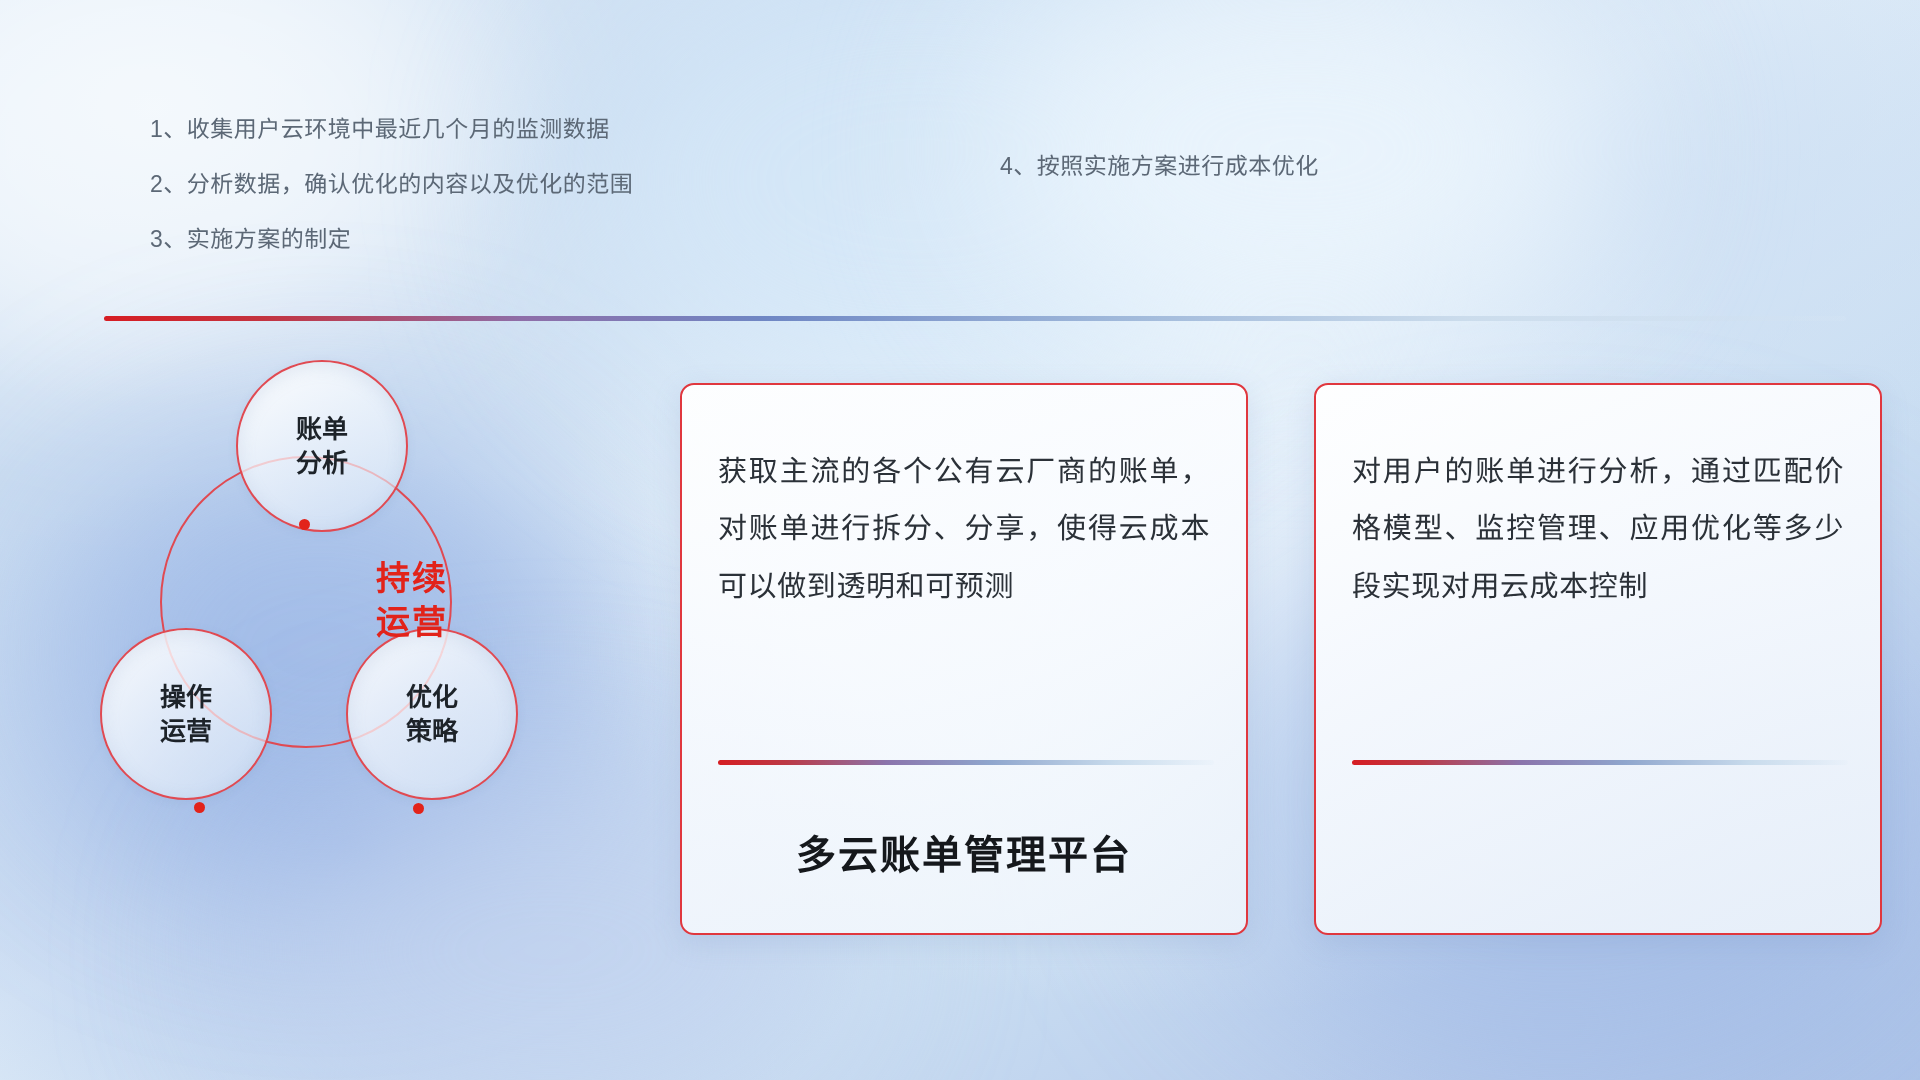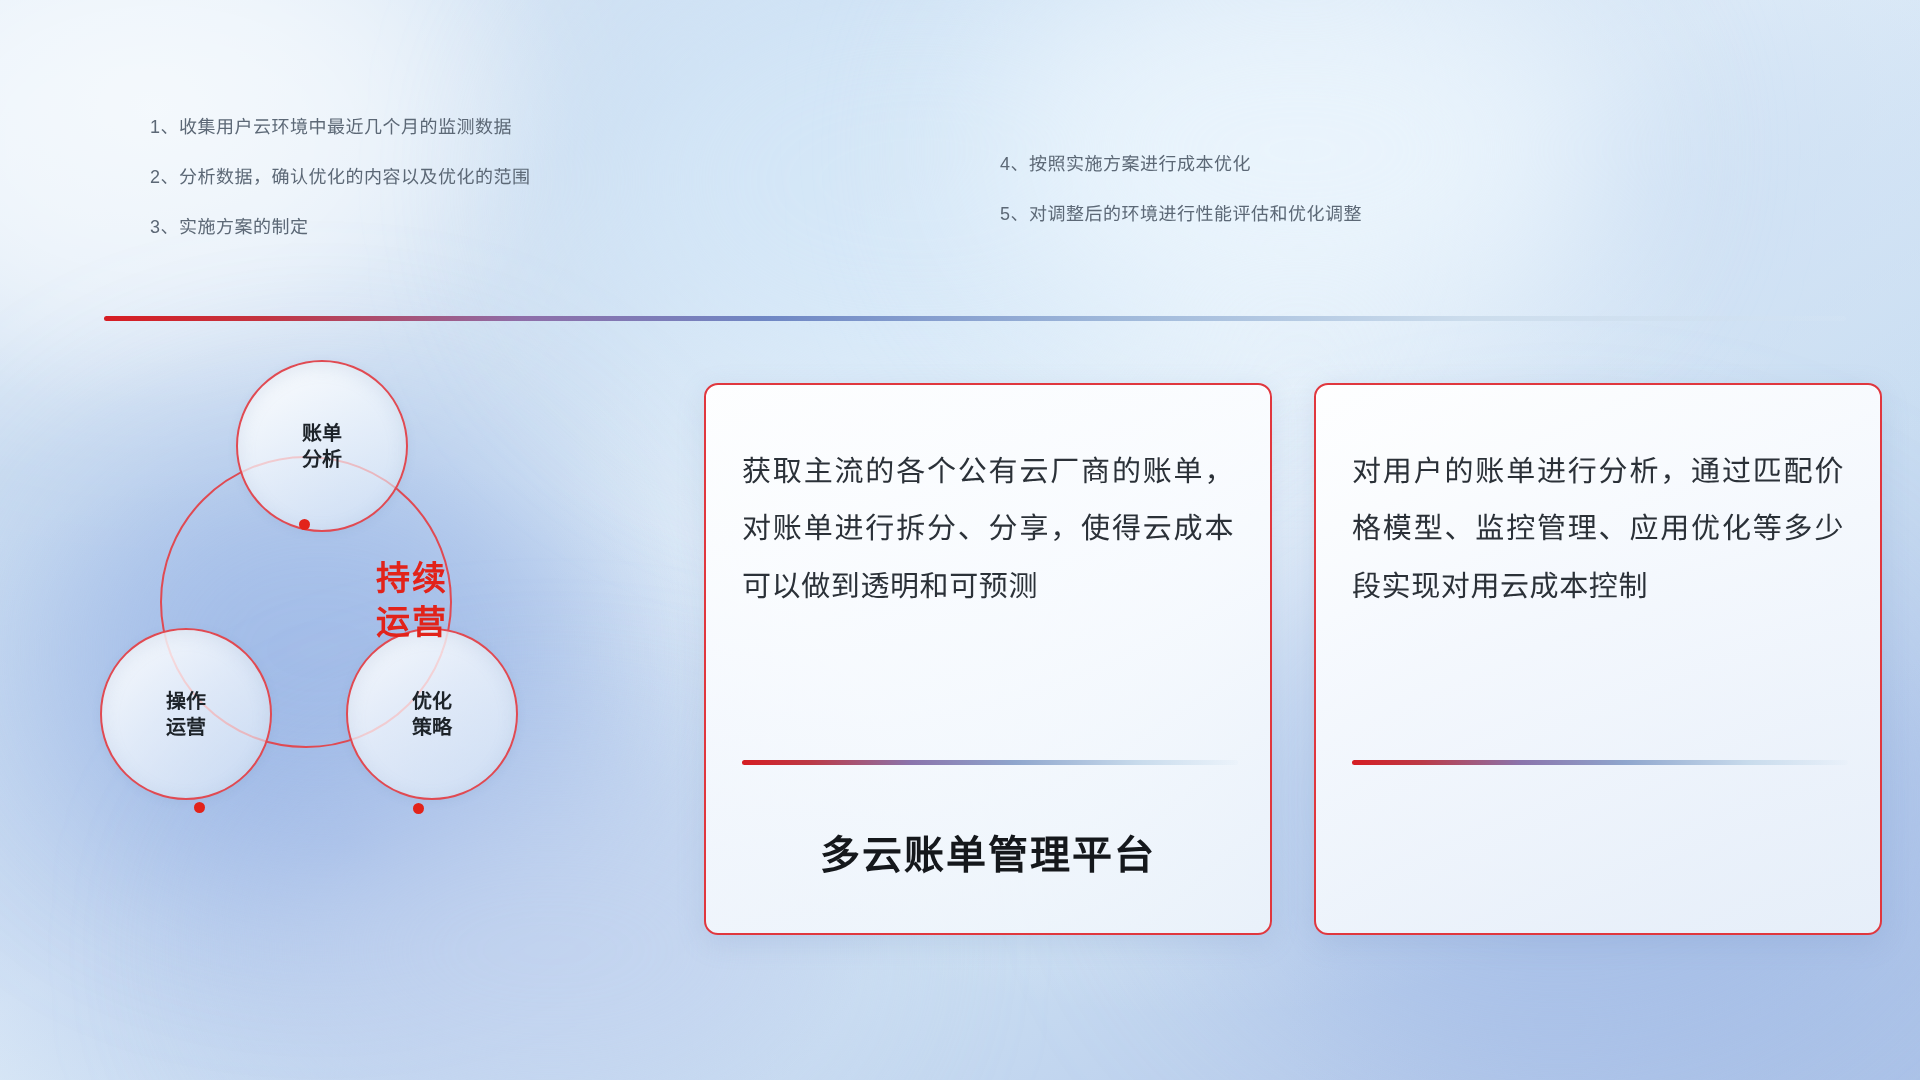--- a/index.html
+++ b/index.html
@@ -37,21 +37,21 @@
   .blob.b2 { left: 40px;  top: 420px;  width: 560px; height: 460px; background: rgba(138,170,225,0.55); }
   .blob.b3 { left: 560px; top: -80px;  width: 720px; height: 520px; background: rgba(214,232,248,0.75); }
   .blob.b4 { left: 1180px;top: 520px;  width: 760px; height: 560px; background: rgba(158,184,230,0.50); }
   .blob.b5 { left: 980px; top: -60px;  width: 640px; height: 420px; background: rgba(236,246,253,0.85); }
   .blob.b6 { left: 240px; top: 760px;  width: 620px; height: 380px; background: rgba(198,214,240,0.60); }
 
   
   .list {
     position: absolute;
     color: #5c6876;
-    font-size: 18px;
+    font-size: 23px;
     letter-spacing: 0.5px;
     white-space: nowrap;
   }
   .list .row { line-height: 1.0; margin-bottom: 32px; }
   .list-left  { left: 150px; top: 118px; }
   .list-right { left: 1000px; top: 155px; }
 
   
   .divider {
     position: absolute;
@@ -75,21 +75,21 @@
     position: absolute;
     border-radius: 50%;
     border: 2px solid #e04a52;
     background: linear-gradient(145deg, rgba(255,255,255,0.92) 0%, rgba(246,250,254,0.72) 45%, rgba(226,238,250,0.55) 100%);
     box-shadow: 0 4px 18px rgba(120,150,190,0.18) inset, 0 2px 10px rgba(110,140,185,0.12);
     display: flex;
     align-items: center;
     justify-content: center;
     text-align: left;
     color: #1d2329;
-    font-size: 20px;
+    font-size: 26px;
     font-weight: bold;
     line-height: 1.32;
   }
   .circ.small { width: 168px; height: 168px; }
   .circ.c-top   { left: 136px; top: 10px; }
   .circ.c-left  { left: 0px;   top: 278px; }
   .circ.c-right { left: 246px; top: 278px; }
   .circ.center-ring {
     left: 60px; top: 106px;
     width: 288px; height: 288px;
@@ -125,21 +125,21 @@
     top: 383px;
     width: 568px;
     height: 552px;
     border: 2px solid #e0373e;
     border-radius: 14px;
     background: linear-gradient(160deg, rgba(255,255,255,0.95) 0%, rgba(250,252,255,0.90) 40%, rgba(240,246,252,0.86) 100%);
     box-shadow: 0 8px 28px rgba(110,140,190,0.18);
     box-sizing: border-box;
     padding: 58px 36px 0 36px;
   }
-  .card.card1 { left: 704px; }
+  .card.card1 { left: 680px; }
   .card.card2 { left: 1266px; margin-left: 48px; }
   .card .body {
     color: #2b3138;
     font-size: 29px;
     line-height: 1.98;
     letter-spacing: 0.6px;
     text-align: justify;
   }
   .card .rule {
     position: absolute;
@@ -173,21 +173,20 @@
   <div class="blob b5"></div>
   <div class="blob b6"></div>
 
   <div class="list list-left">
     <div class="row">1、收集用户云环境中最近几个月的监测数据</div>
     <div class="row">2、分析数据，确认优化的内容以及优化的范围</div>
     <div class="row">3、实施方案的制定</div>
   </div>
   <div class="list list-right">
     <div class="row">4、按照实施方案进行成本优化</div>
-    <div class="row">5、对调整后的环境进行性能评估和优化调整</div>
   </div>
 
   <div class="divider"></div>
 
   <div id="venn">
     <div class="circ center-ring"></div>
 
     <div class="circ small c-top">
       <span>
         <span>账单</span><br>

